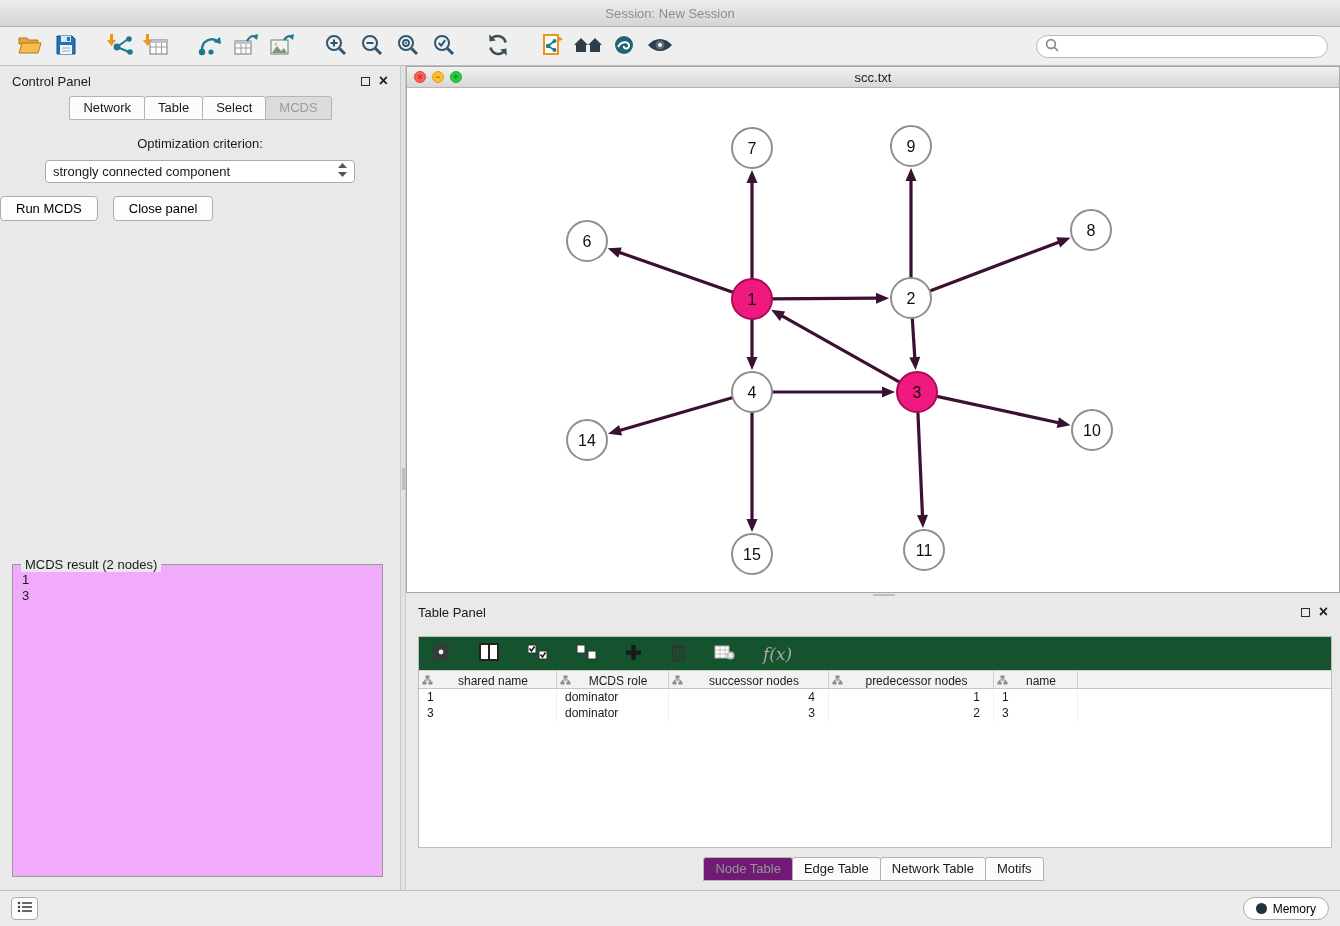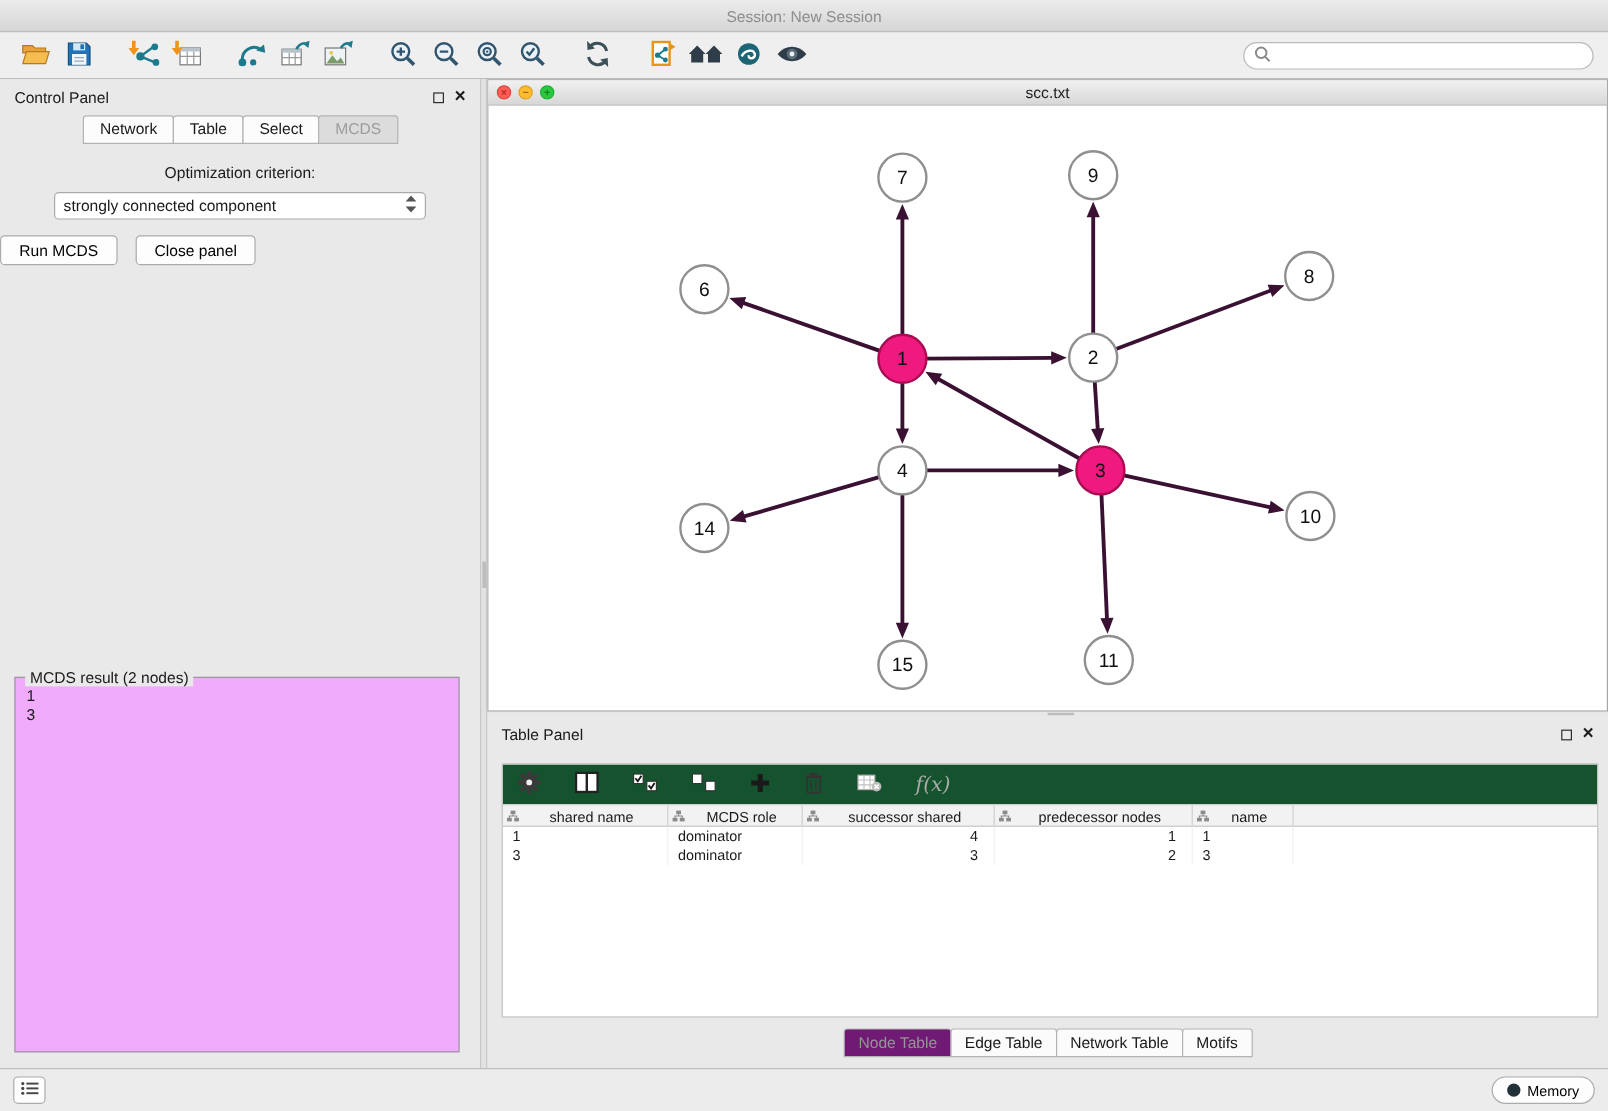--- a/index.html
+++ b/index.html
@@ -482,21 +482,21 @@
                   </svg></span>
                 <span class="th-label">MCDS role</span>
               </div>
             <div class="th c2">
                 <span><svg width="11" height="10" viewBox="0 0 11 10">
                     <rect x="3.5" y="0.5" width="4" height="3" fill="#8a8a8a"></rect>
                     <rect x="0.5" y="6.5" width="4" height="3" fill="#8a8a8a"></rect>
                     <rect x="6.5" y="6.5" width="4" height="3" fill="#8a8a8a"></rect>
                     <path d="M5.5 3.5 v1.5 M2.5 6.5 v-1.5 h6 v1.5" stroke="#8a8a8a" fill="none"></path>
                   </svg></span>
-                <span class="th-label">successor shared</span>
+                <span class="th-label">successor nodes</span>
               </div>
             <div class="th c3">
                 <span><svg width="11" height="10" viewBox="0 0 11 10">
                     <rect x="3.5" y="0.5" width="4" height="3" fill="#8a8a8a"></rect>
                     <rect x="0.5" y="6.5" width="4" height="3" fill="#8a8a8a"></rect>
                     <rect x="6.5" y="6.5" width="4" height="3" fill="#8a8a8a"></rect>
                     <path d="M5.5 3.5 v1.5 M2.5 6.5 v-1.5 h6 v1.5" stroke="#8a8a8a" fill="none"></path>
                   </svg></span>
                 <span class="th-label">predecessor nodes</span>
               </div>

